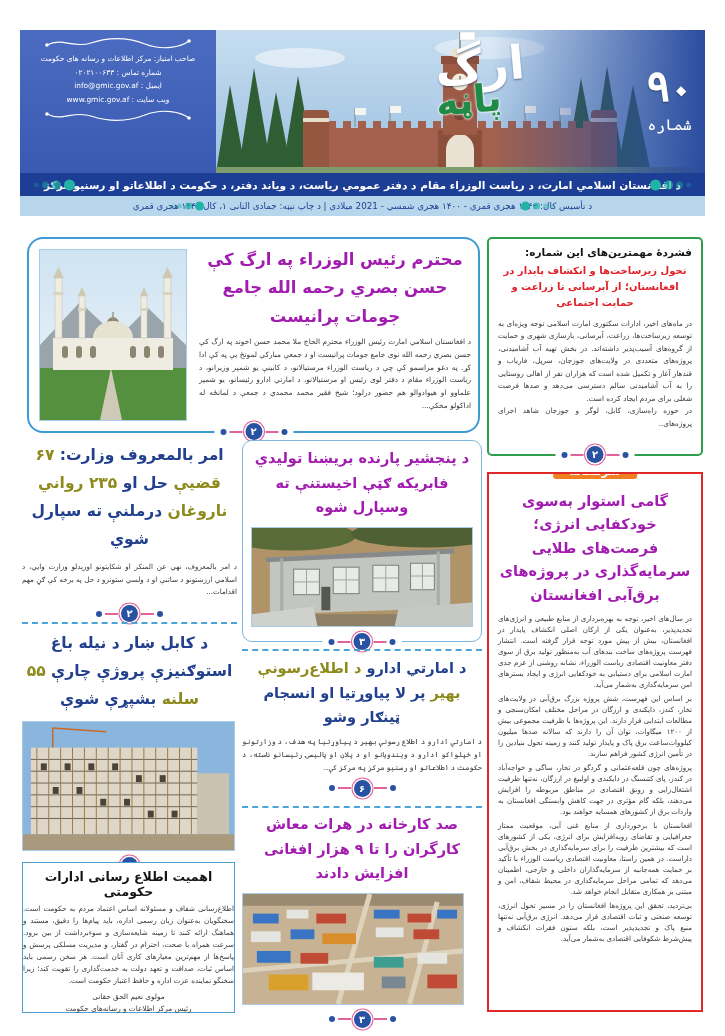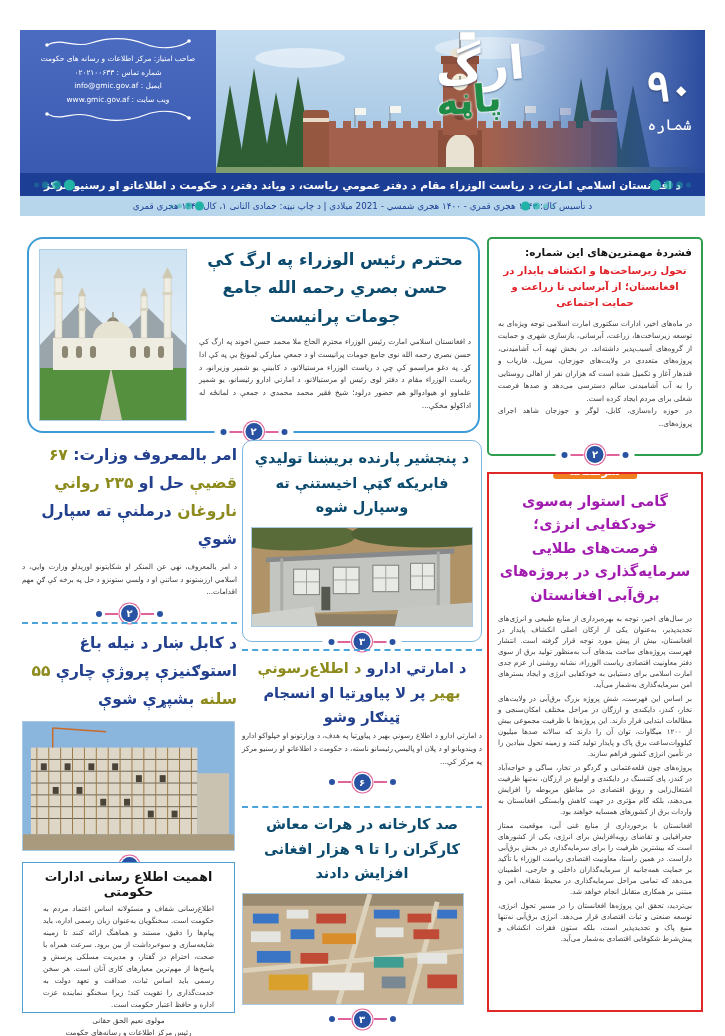--- a/index.html
+++ b/index.html
@@ -33,21 +33,21 @@
   .dots i{display:block;border-radius:50%;background:#21b3a5;}
   .dots .d1{width:11px;height:11px;}
   .dots .d2{width:9px;height:9px;opacity:.7;}
   .dots .d3{width:7px;height:7px;opacity:.45;}
   .dots .d4{width:5px;height:5px;opacity:.28;}
   .dots.small .d1{width:9px;height:9px;}
   .dots.small .d2{width:7px;height:7px;}
   .dots.small .d3{width:5px;height:5px;}
   .dots.small .d4{width:4px;height:4px;}
   .dots.rev{flex-direction:row-reverse;}
-  .t-blue{color:#0c4a6e;}
+  .t-blue{color:#a21caf;}
   .t-navy{color:#23408f;}
   .olive{color:#8d8b1d;}
   .body-txt{font-size:7.6px;line-height:1.8;color:#3a3a3a;text-align:justify;direction:rtl;}
   h2,h3,p{margin:0;}
   
   .pbadge{display:flex;align-items:center;justify-content:center;}
   .pbadge .bd{display:block;width:6px;height:6px;border-radius:50%;background:#2a52a3;}
   .pbadge .bl{display:block;width:13px;height:2px;background:#e0639a;margin:0 3px;}
   .pbadge .bc{display:block;min-width:17px;height:17px;border-radius:50%;background:#2a52a3;
         color:#fff;font-size:10px;line-height:17px;text-align:center;font-weight:bold;
@@ -72,37 +72,37 @@
   .editorial-box{position:absolute;left:487px;top:472px;width:216px;height:540px;
         border:2.5px solid #e02828;background:#fff;padding:12px 9px 6px;overflow:hidden;}
   .ed-label{position:absolute;top:-11px;left:50%;transform:translateX(-50%);
         background:#f07f1f;color:#fff;font-weight:bold;font-size:12px;padding:1px 16px;
         border-radius:3px;box-shadow:0 0 0 2px #fff;white-space:nowrap;}
   .ed-title{font-size:14.5px;font-weight:bold;color:#a21caf;text-align:center;line-height:1.62;
         direction:rtl;margin:4px 0 7px;}
   .ed-p{font-size:7.1px;line-height:1.55;color:#3a3a3a;text-align:justify;direction:rtl;margin-bottom:3px;}
   
   .amr{position:absolute;left:22px;top:442px;width:215px;}
-  .col-title{font-size:15.5px;font-weight:bold;text-align:right;line-height:1.8;direction:rtl;}
+  .col-title{font-size:15.5px;font-weight:bold;text-align:center;line-height:1.8;direction:rtl;}
   .amr .body-txt{margin-top:7px;font-size:7.2px;}
   .amr .pbadge{margin-top:6px;}
   .nila{position:absolute;left:22px;top:630px;width:215px;}
   .photo-frame{display:block;border:1px solid #a9cbe6;margin-top:7px;}
   .nila .pbadge{margin-top:6px;}
   .media-box{position:absolute;left:22px;top:862px;width:213px;height:151px;
-        border:1.5px solid #4f9fd2;background:#fff;padding:6px 20px;}
+        border:1.5px solid #4f9fd2;background:#fff;padding:6px 0;}
   .media-title{font-size:12.5px;font-weight:bold;color:#151515;text-align:center;direction:rtl;}
   .media-body{margin-top:4px;font-size:7.2px;line-height:1.66;}
   .sig{margin-top:4px;text-align:center;font-size:7.3px;line-height:1.7;color:#3a3a3a;direction:rtl;}
   
   .panjshir-box{position:absolute;left:242px;top:440px;width:240px;height:202px;
         border:1.5px solid #7db7e0;border-radius:10px;background:#fff;padding:5px 8px;}
   .mid-title{font-size:14.5px;font-weight:bold;text-align:center;line-height:1.7;direction:rtl;}
   .infoflow{position:absolute;left:242px;top:656px;width:240px;}
-  .infoflow .body-txt{font-size:7.2px;}
+  .infoflow .body-txt{margin-top:6px;font-size:7.2px;font-family:Liberation Serif, serif;}
   .infoflow .pbadge{margin-top:5px;}
   .herat{position:absolute;left:242px;top:812px;width:240px;}
   .herat .pbadge{margin-top:6px;}
 </style>
 </head>
 <body>
 
 <div class="page">
 
   <div class="header">

